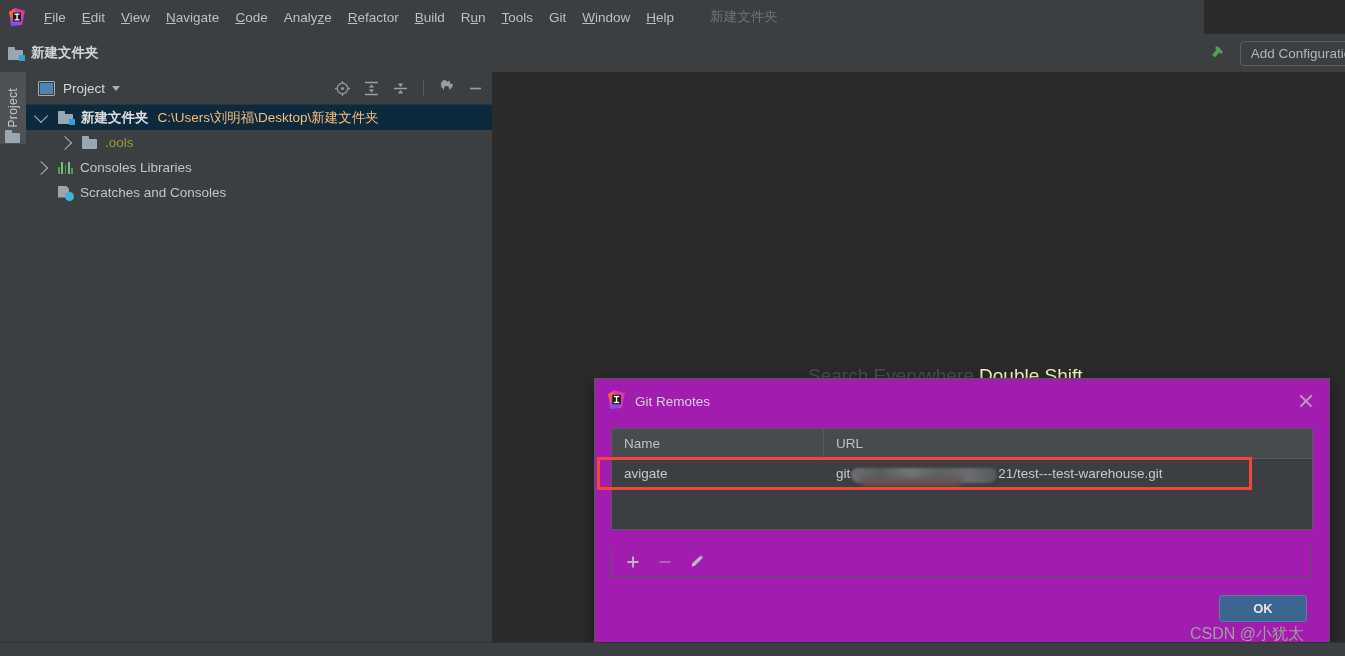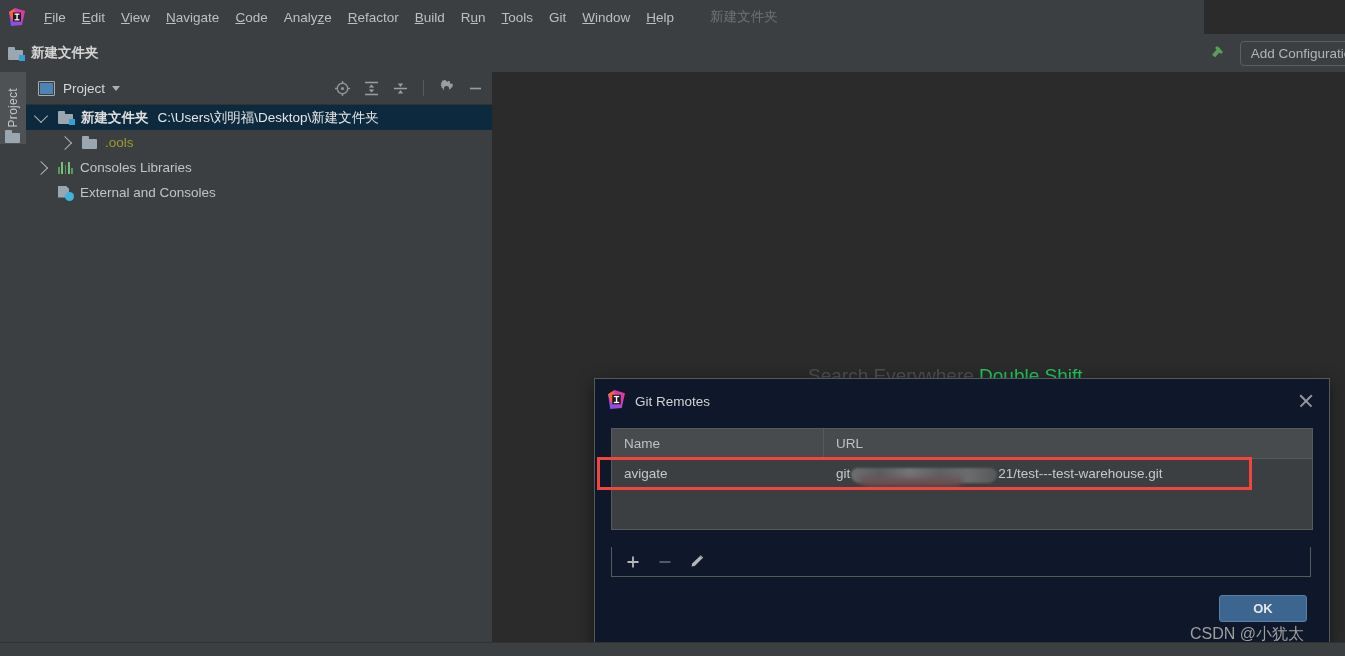--- a/index.html
+++ b/index.html
@@ -154,21 +154,21 @@
     width: 9px; height: 9px; flex: none;
     border-right: 1.6px solid #afb1b3;
     border-bottom: 1.6px solid #afb1b3;
     transform: rotate(-45deg);
     margin-right: 6px;
   }
   .arrow.open { transform: rotate(45deg); margin-top: -4px; }
   .arrow.hidden { visibility: hidden; }
   .tree-label { margin-left: 7px; }
   .tree-label.bold { font-weight: bold; color: #ddd; }
-  .tree-path { margin-left: 9px; color: #e5e5e5; font-weight: normal; }
+  .tree-path { margin-left: 9px; color: #fdba74; font-weight: normal; }
   .tree-label.olive { color: #9b9b30; }
   .tree-label.orange { color: #d4714e; }
   .tree-label.plain { color: #c3c3c3; }
 
   
   .lib-ic { width: 15px; height: 13px; display: flex; align-items: flex-end; gap: 1.5px; flex: none; }
   .lib-ic i { display: block; width: 2.5px; background: #4f9d57; }
   
   .scratch-ic { width: 15px; height: 14px; position: relative; flex: none; }
   .scratch-ic .pg {
@@ -196,27 +196,27 @@
   .editor-bg {
     position: absolute; left: 493px; top: 72px;
     width: 852px; height: 584px;
     background: #2b2b2b;
   }
   .search-hint {
     position: absolute; left: 808px; top: 365px;
     font-size: 19px; white-space: nowrap;
     color: #4d4f51;
   }
-  .search-hint .key { color: #22c55e; }
+  .search-hint .key { color: #fef9c3; }
 
   
   .dialog {
     position: absolute; left: 594px; top: 378px;
     width: 734px; height: 267px;
-    background: #0f172a;
+    background: #a21caf;
     border: 1px solid #56595b;
     box-shadow: 0 4px 16px rgba(0,0,0,.45);
   }
   .dlg-title-bar {
     height: 44px; display: flex; align-items: center;
     padding: 0 14px 0 12px;
   }
   .dlg-title {
     font-size: 13.5px; color: #d2d2d2; margin-left: 9px;
   }
@@ -459,21 +459,21 @@
       </span>
       <span class="tree-label plain">Consoles Libraries</span>
     </div>
 
     <div class="tree-row" style="padding-left:10px;">
       <span class="arrow hidden"></span>
       <span class="scratch-ic" style="margin-left:6px;">
         <span class="pg"></span>
           <span class="clk"></span>
       </span>
-      <span class="tree-label plain">External and Consoles</span>
+      <span class="tree-label plain">Scratches and Consoles</span>
     </div>
 
   </div>
 </div>
 
 <div class="editor-bg"></div>
 
 <div class="search-hint">
   <span>Search Everywhere</span>
   <span class="key">Double Shift</span>

